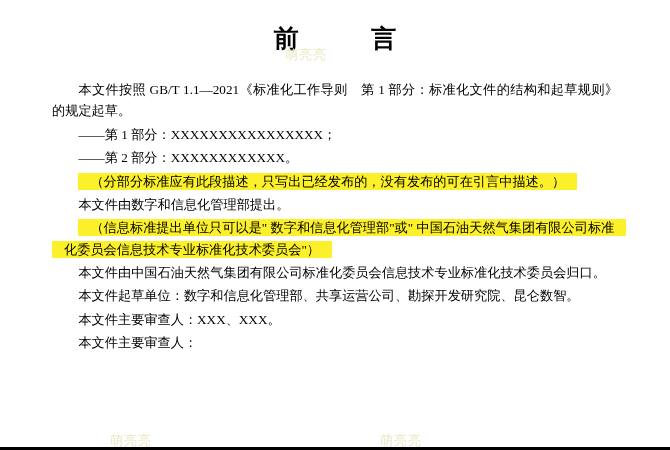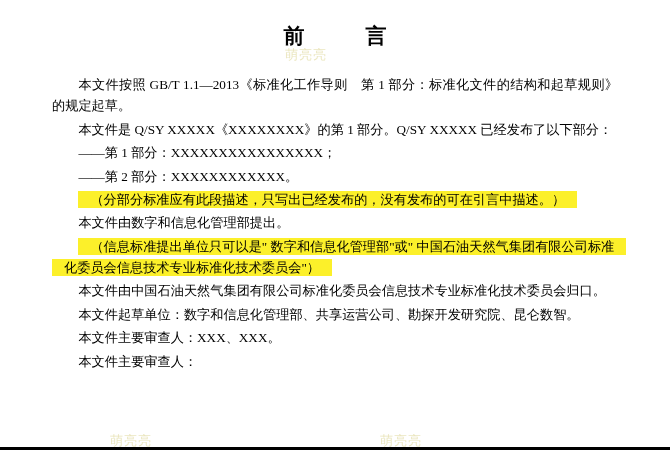--- a/index.html
+++ b/index.html
@@ -18,21 +18,21 @@
   .page {
     position: relative;
     width: 670px;
     height: 450px;
     box-sizing: border-box;
     padding: 0;
     overflow: hidden;
   }
   .doc-title {
     text-align: center;
-    font-size: 21px;
+    font-size: 25px;
     font-weight: 700;
     letter-spacing: 0.30em;
     margin: 22px 0 0 0;
     padding-left: 0.30em;
     font-family: "Liberation Serif", "DejaVu Serif", serif;
   }
   .body-block {
     margin: 24px 52px 0 52px;
   }
   .para {
@@ -90,23 +90,22 @@
 <body>
 
 <div class="page">
 
   <div class="watermark wm1">萌亮亮</div>
 
   <h1 class="doc-title">前　　言</h1>
 
   <div class="body-block">
 
-    <p class="para indent">本文件按照 GB/T 1.1—2013《标准化工作导则　第 1 部分：标准化文件的结构和起草规则》的规定起草。</p>
+    <p class="para indent">本文件按照 GB/T 1.1—2021《标准化工作导则　第 1 部分：标准化文件的结构和起草规则》的规定起草。</p>
 
-    <p class="para indent">本文件是 Q/SY XXXXX《XXXXXXXX》的第 1 部分。Q/SY XXXXX 已经发布了以下部分：</p>
 
     <p class="para indent">——第 1 部分：XXXXXXXXXXXXXXXX；</p>
 
     <p class="para indent">——第 2 部分：XXXXXXXXXXXX。</p>
 
     <p class="note-para"><span class="note">（分部分标准应有此段描述，只写出已经发布的，没有发布的可在引言中描述。）</span></p>
 
     <p class="para indent">本文件由数字和信息化管理部提出。</p>
 
     <p class="note-para"><span class="note">（信息标准提出单位只可以是" 数字和信息化管理部"或" 中国石油天然气集团有限公司标准化委员会信息技术专业标准化技术委员会"）</span></p>

